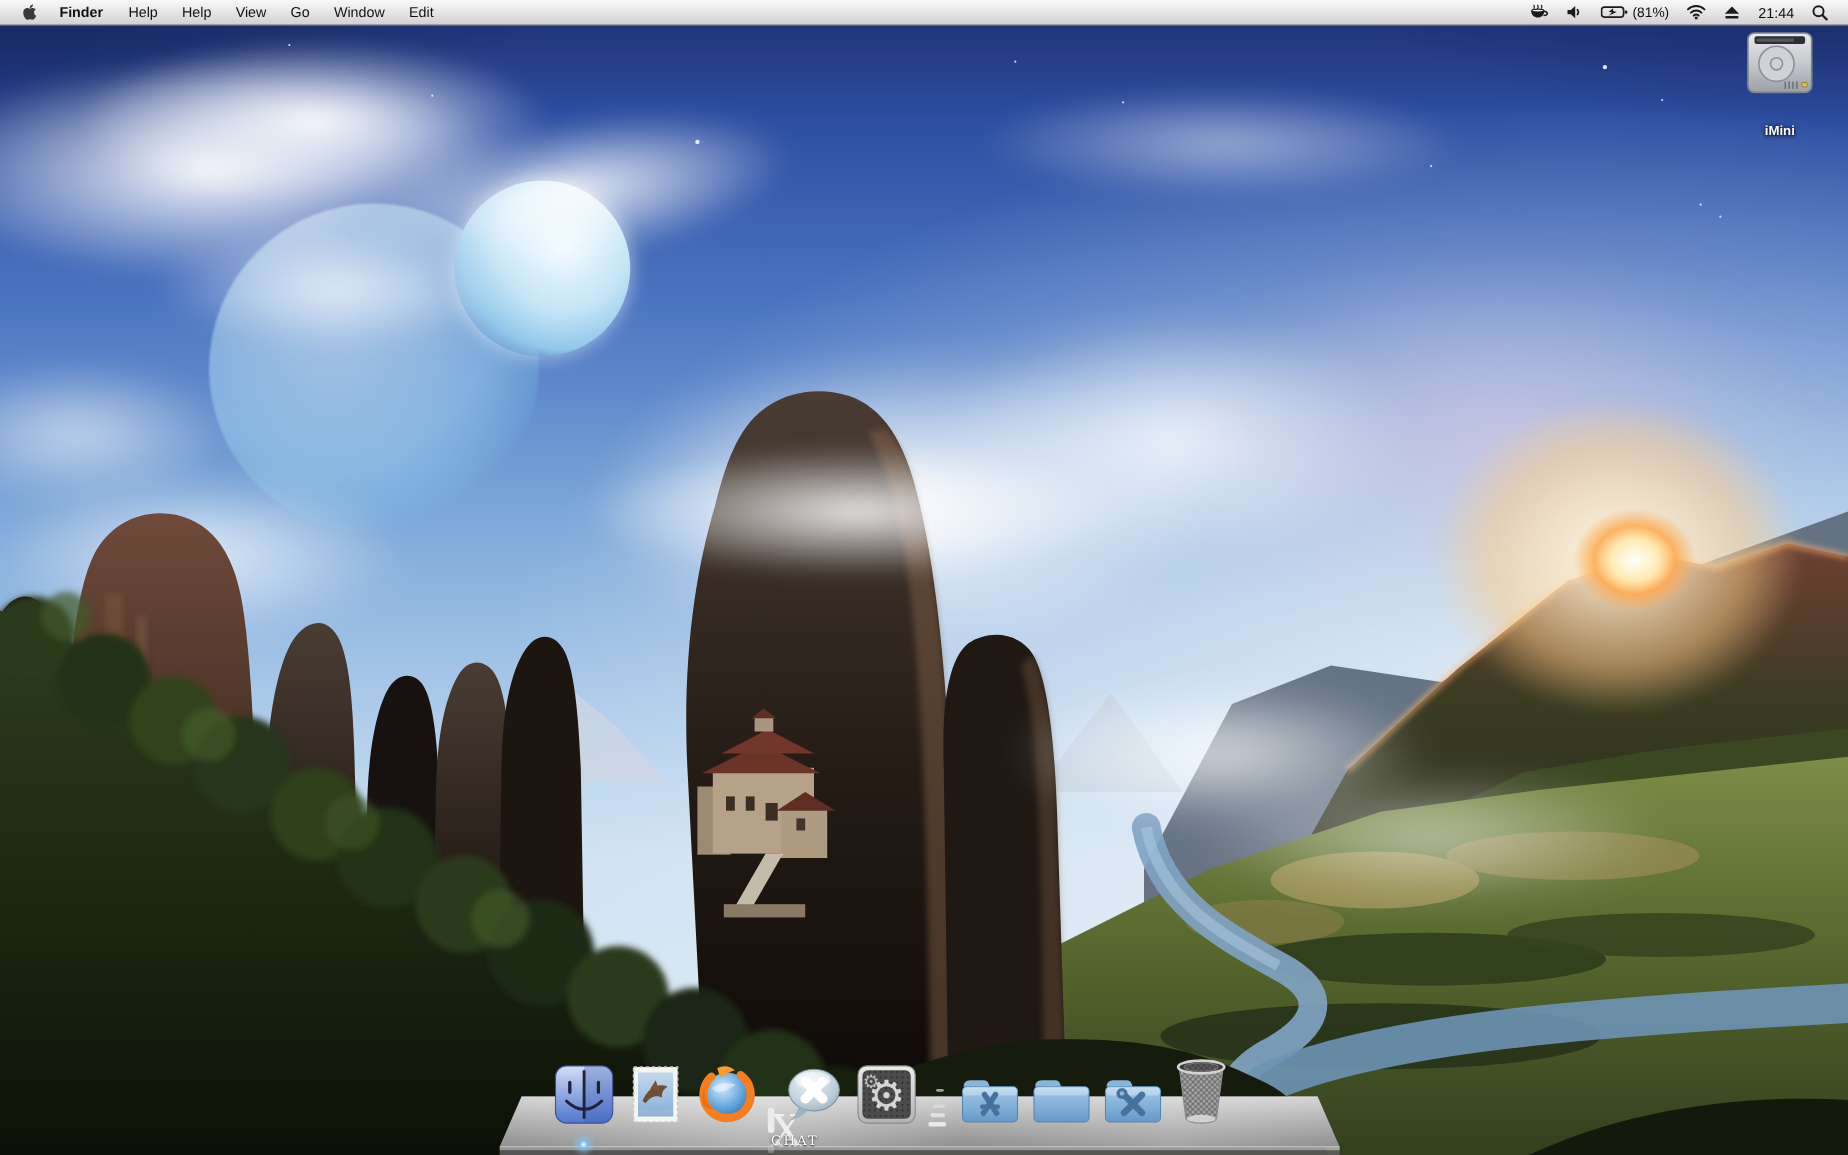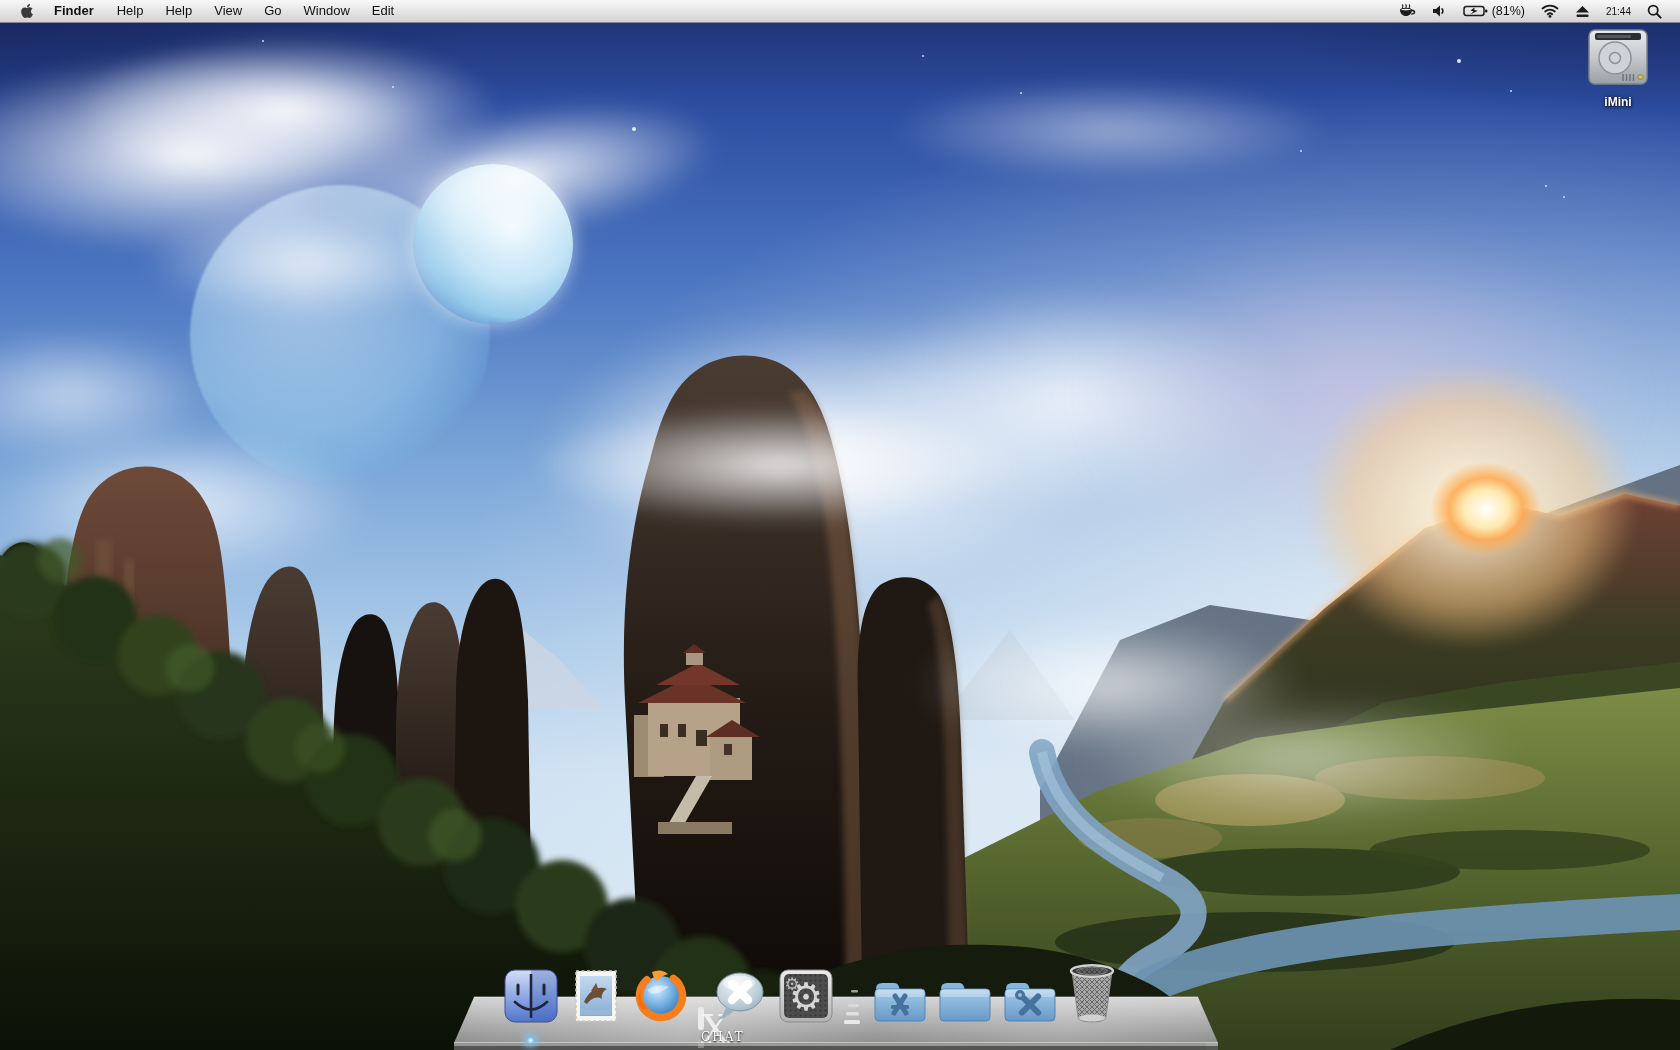--- a/index.html
+++ b/index.html
@@ -47,25 +47,25 @@
   .menubar{position:absolute;left:0;top:0;width:1680px;height:22px;display:flex;align-items:center;
     background:linear-gradient(to bottom,#f9f9f9,#d2d2d2);border-bottom:1px solid rgba(40,40,40,.55);
     font-size:13px;color:#111;z-index:50;}
   .menubar .left{display:flex;align-items:center;padding-left:12px;}
   .menu-item{padding:0 11px;line-height:22px;height:22px;}
   .menu-item.app{font-weight:bold;padding:0 12px;}
   .apple{display:flex;align-items:center;padding:0 8px;}
   .menubar .right{margin-left:auto;display:flex;align-items:center;gap:0;padding-right:10px;}
   .status-item{display:flex;align-items:center;padding:0 8px;height:22px;}
   .status-text{font-size:12.5px;color:#111;text-align:right;}
-  .clock{font-size:10px;padding:0 8px;}
+  .clock{font-size:13px;padding:0 8px;}
 
   
   .drive-icon{position:absolute;left:1576px;top:26px;width:84px;text-align:center;z-index:20;}
-  .drive-icon .label{margin-top:3px;color:#fff;font-size:12px;font-weight:bold;
+  .drive-icon .label{margin-top:19px;color:#fff;font-size:12px;font-weight:bold;
     text-shadow:0 1px 3px rgba(0,0,0,.9),0 0 4px rgba(0,0,0,.5);}
 
   
   .dock{position:absolute;left:454px;top:983px;width:764px;height:67px;z-index:40;}
   .dock-shelf{position:absolute;left:0;top:0;}
   .dock-icons{position:absolute;left:49px;bottom:22px;display:flex;align-items:flex-end;gap:9px;}
   .dock-icon{position:relative;display:block;
     -webkit-box-reflect:below 2px linear-gradient(to bottom,rgba(0,0,0,.35),transparent 55%);}
   .xchat-box{width:56px;height:56px;border-radius:9px;position:relative;
     background:linear-gradient(to bottom,#6a6a6a,#151515 55%,#000);

